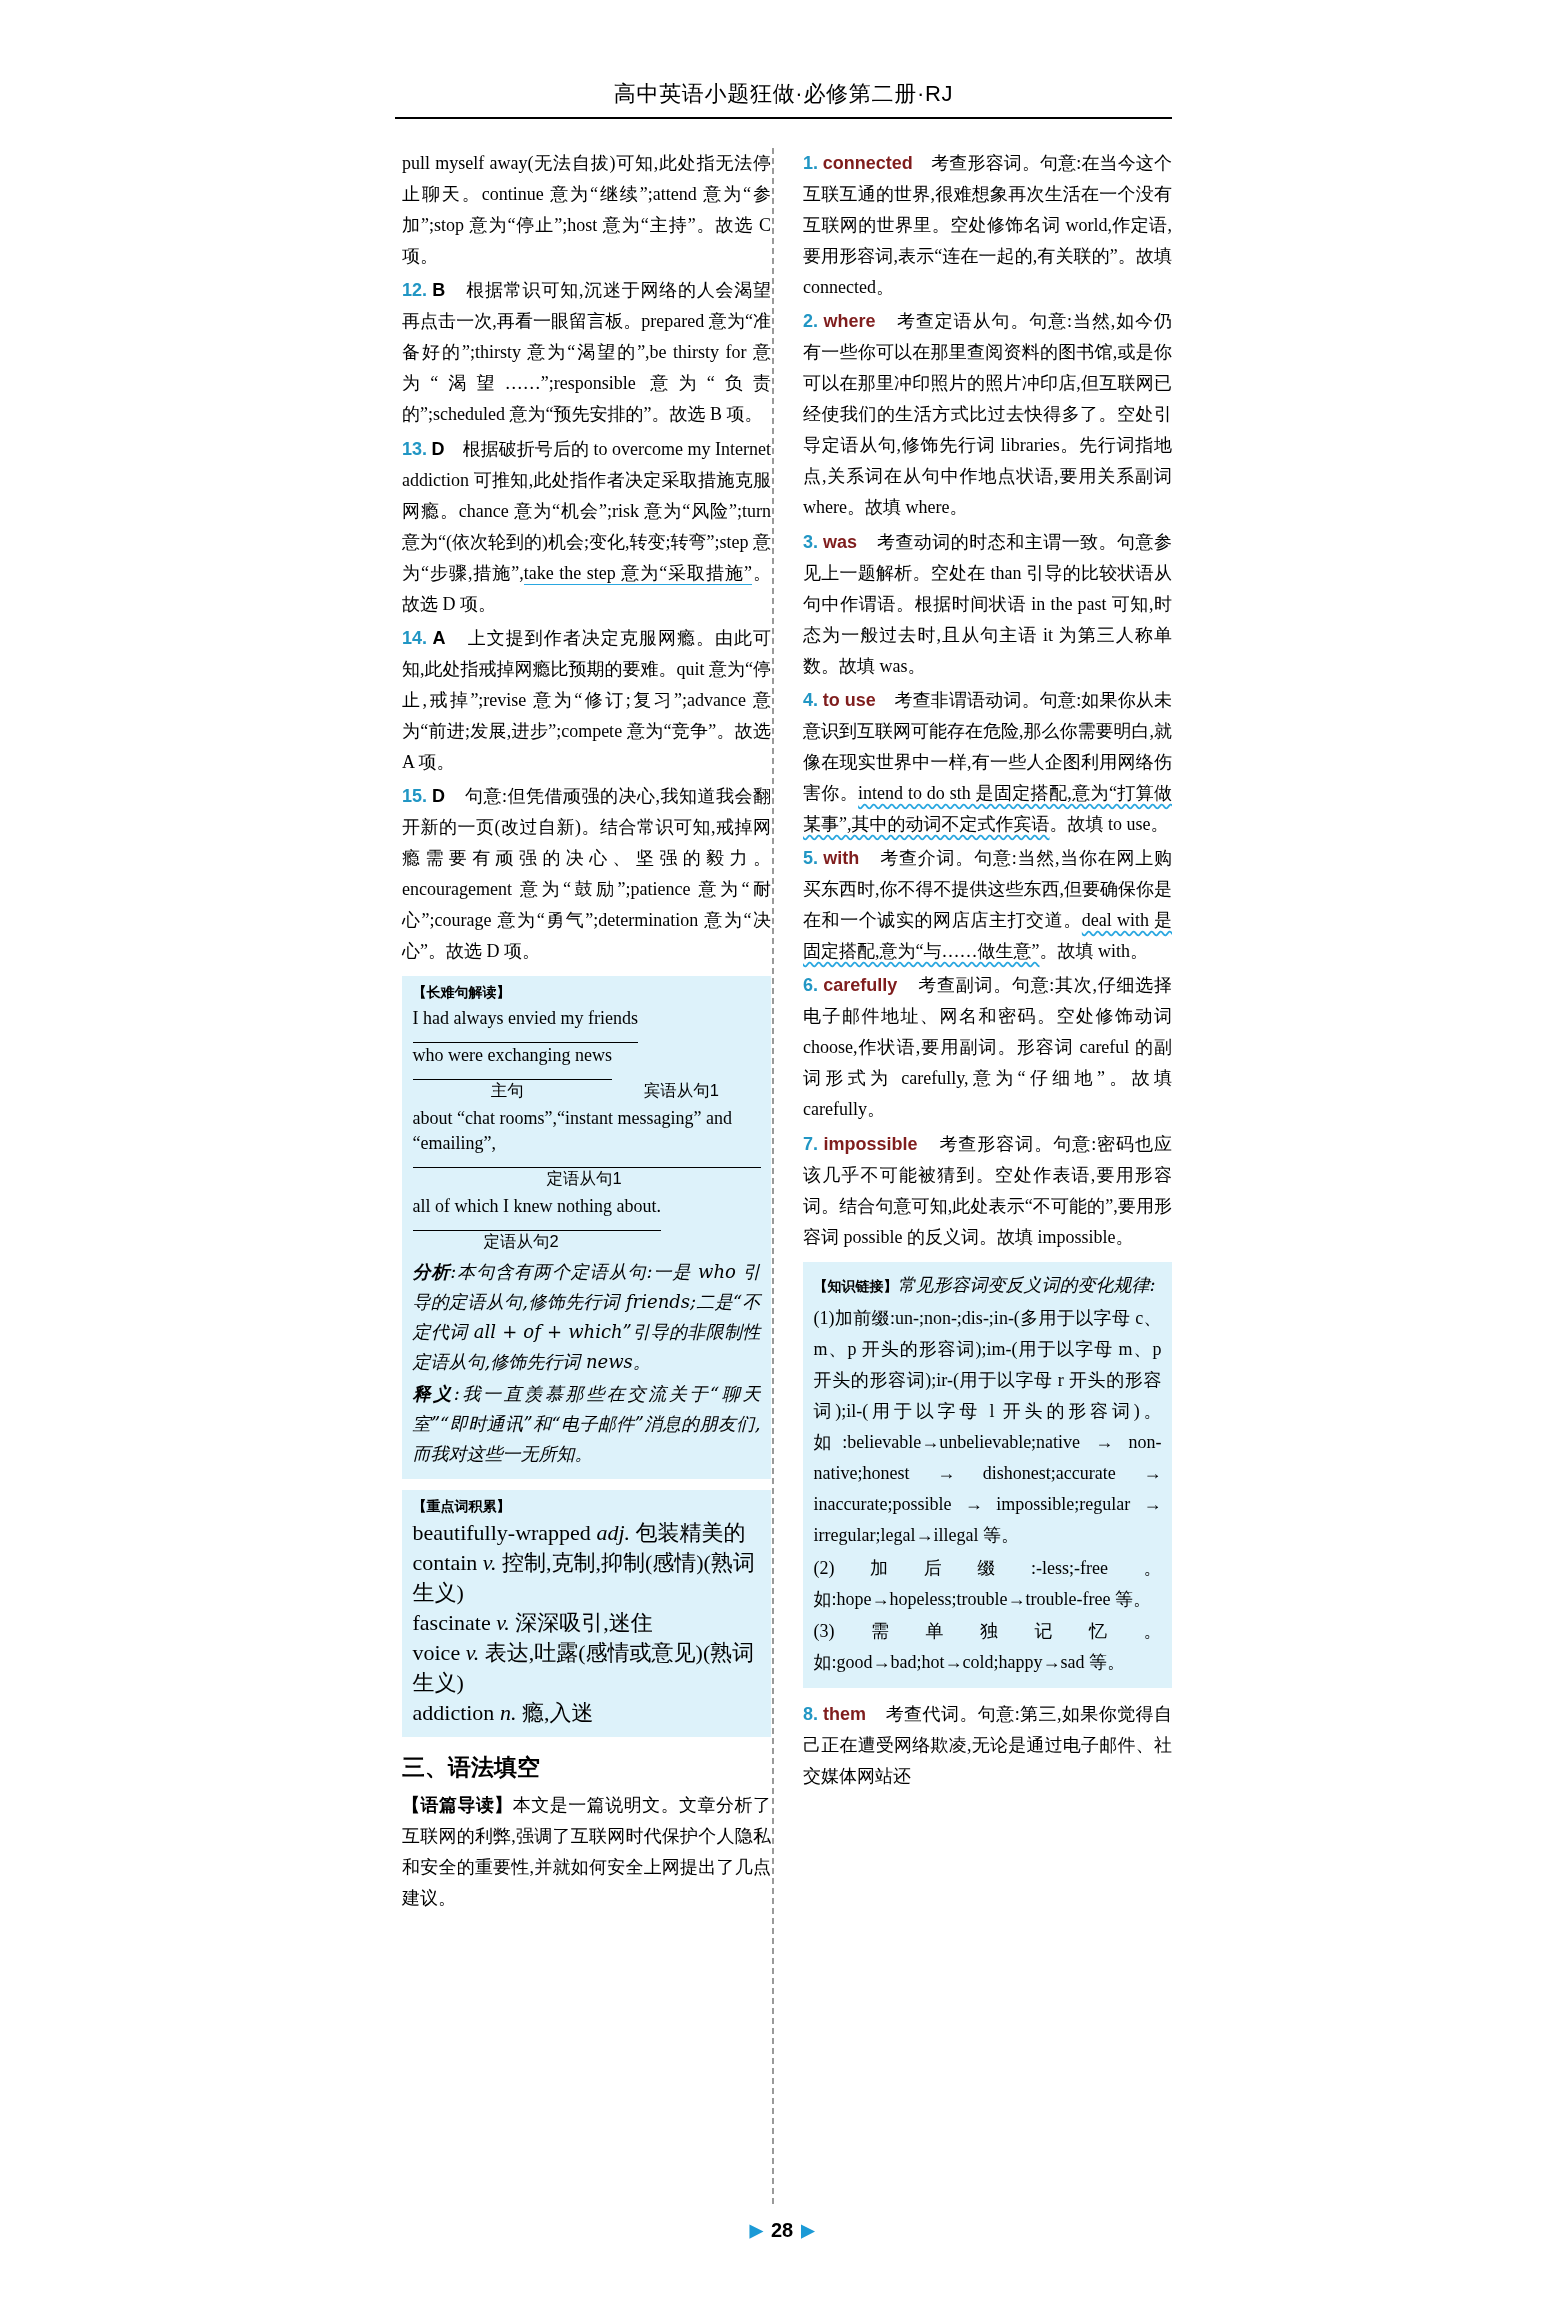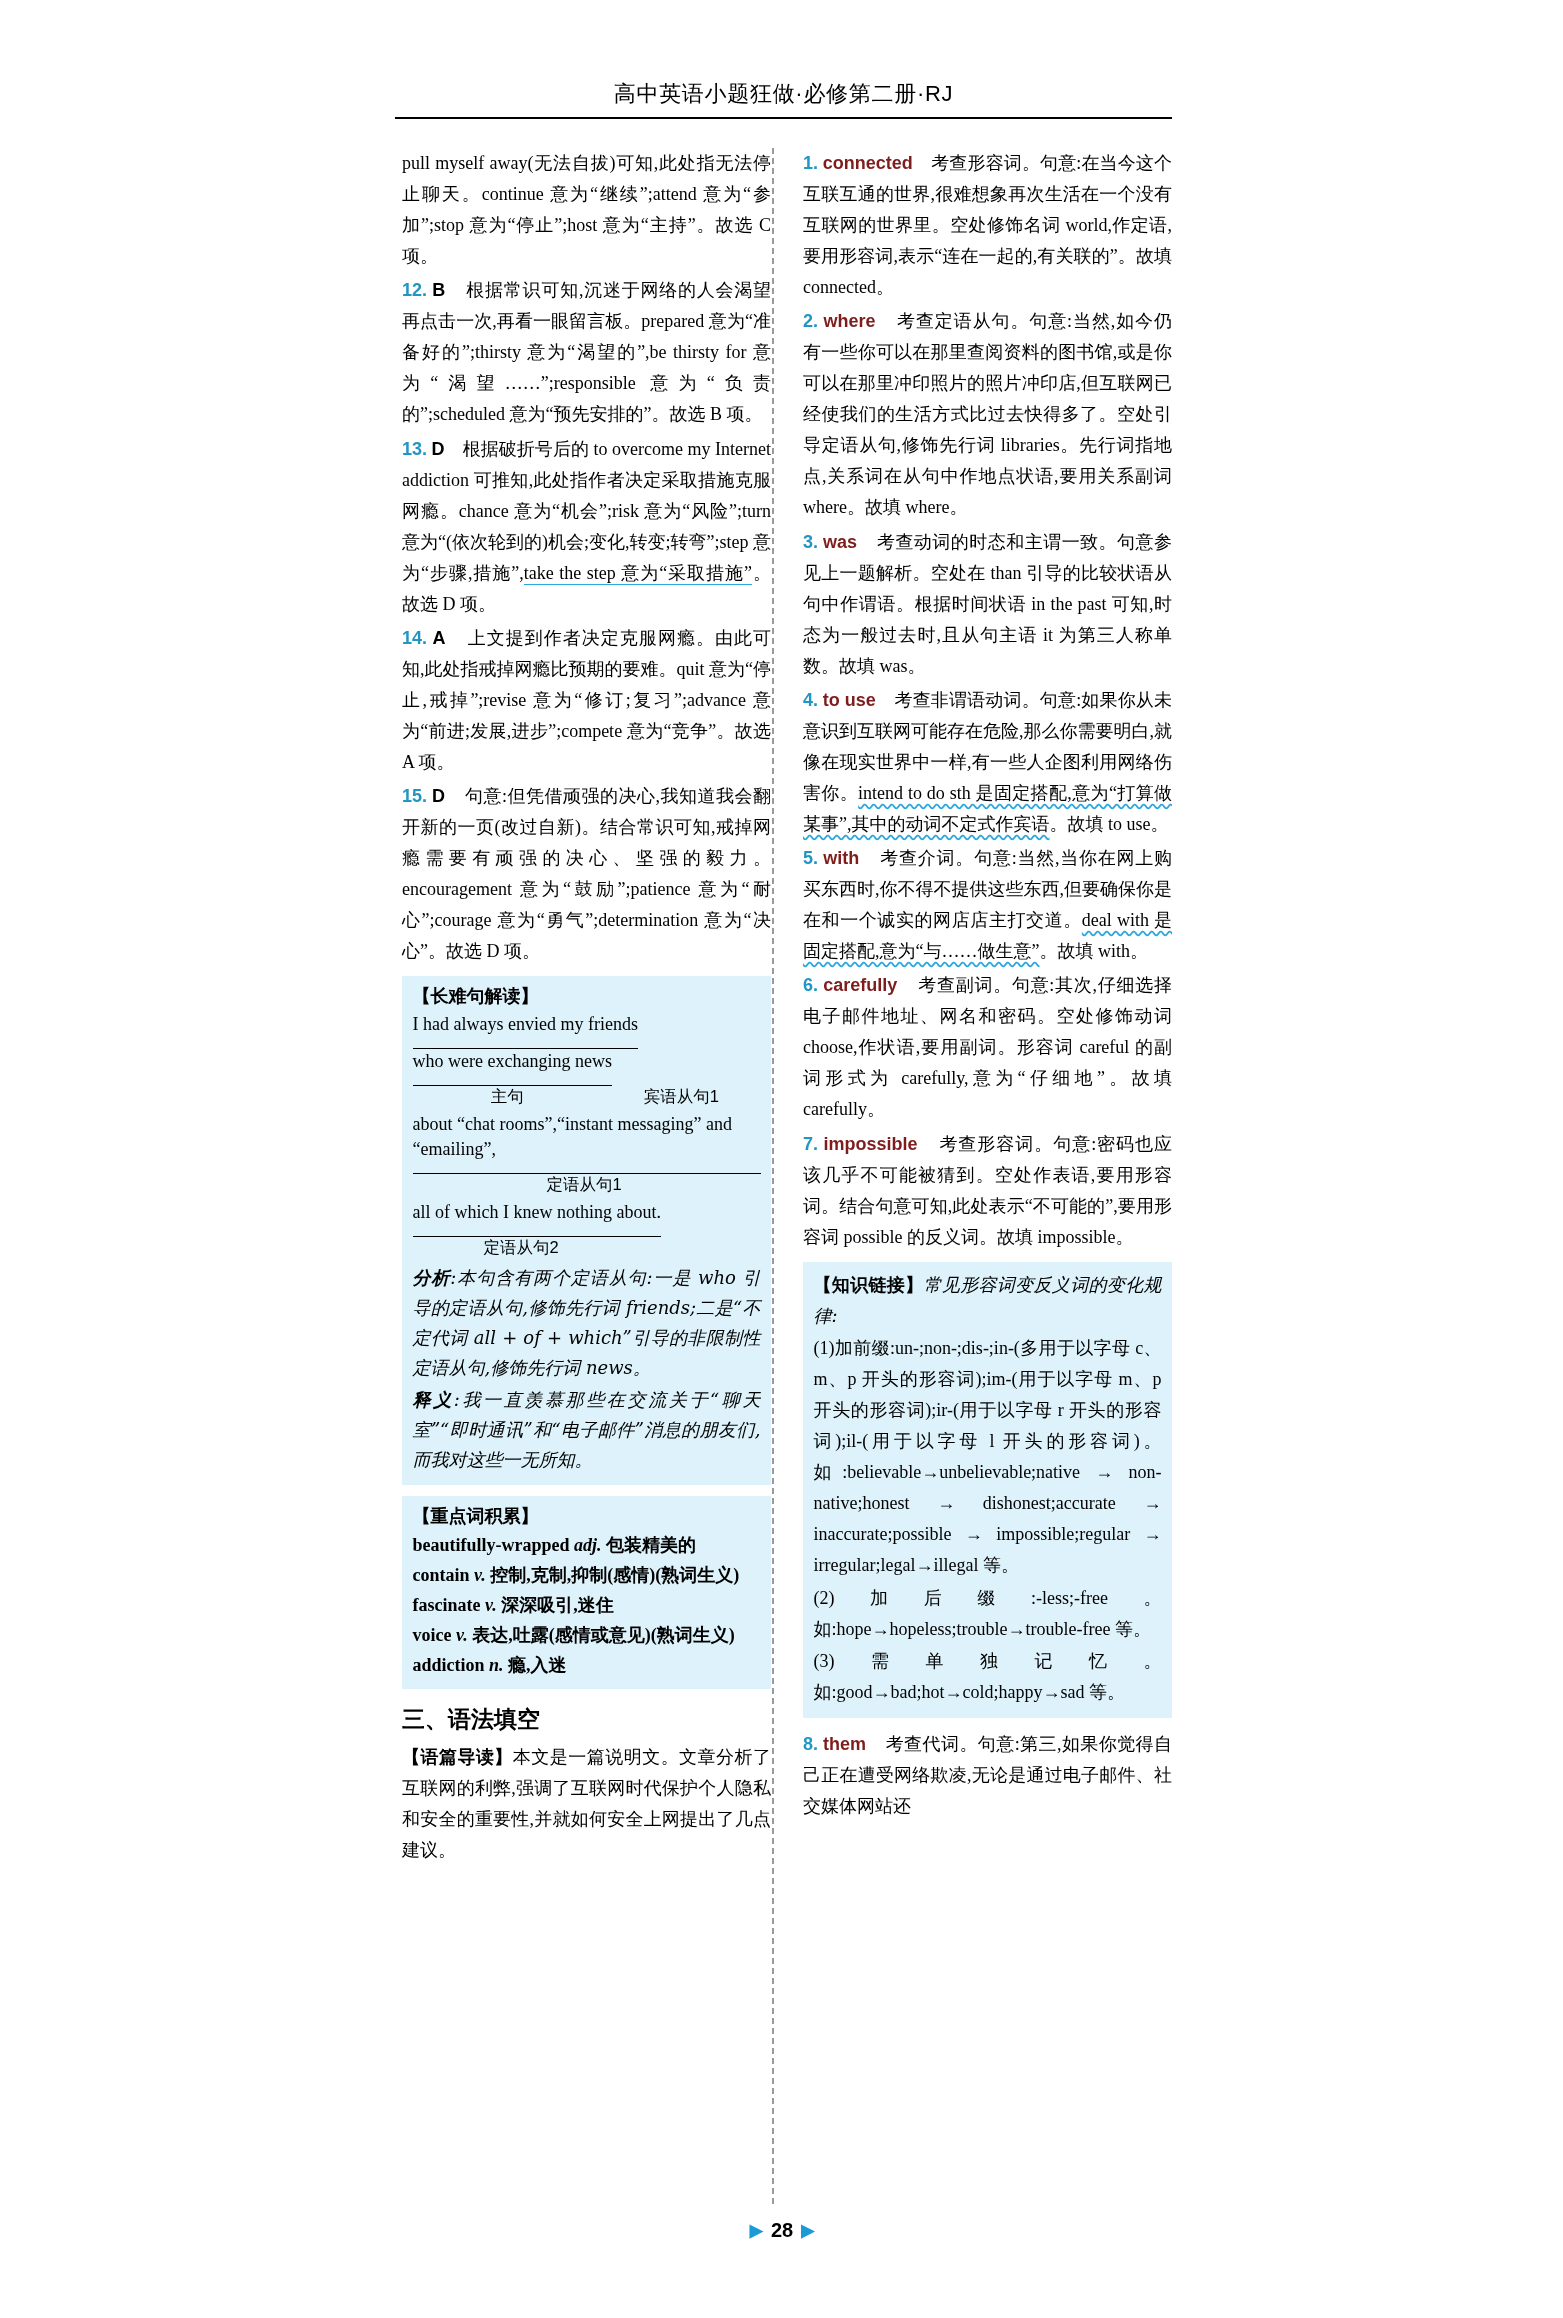--- a/index.html
+++ b/index.html
@@ -92,21 +92,21 @@
   }
   
   .box {
     background: #ddf2fa;
     padding: 8px 10.5px 9.2px 10.5px;
     margin: 9.2px 0 10.5px 0;
     box-sizing: border-box;
   }
   .box-title {
     font-family: "Liberation Sans", sans-serif;
-    font-size: 18px;
+    font-size: 14px;
     font-weight: bold;
     margin-bottom: 2.6px;
   }
   .box p { margin-bottom: 1.3px; }
   
   .sa-line {
     font-size: 18px;
     line-height: 25px;
     margin-top: 4px;
   }
@@ -129,23 +129,22 @@
     font-style: italic;
     font-size: 18px;
     line-height: 30px;
   }
   .kv-title {
     font-family: "Liberation Sans", sans-serif;
     font-weight: bold;
     font-size: 18px;
   }
   .word-line {
-    font-size: 18px;
+    font-size: 22px;
     line-height: 30px;
-    font-weight: bold;
   }
   .sec-heading {
     font-family: "Liberation Sans", sans-serif;
     font-weight: bold;
     font-size: 23px;
     margin: 14.5px 0 6.6px 0;
   }
   .lead-tag {
     font-family: "Liberation Sans", sans-serif;
     font-weight: bold;

